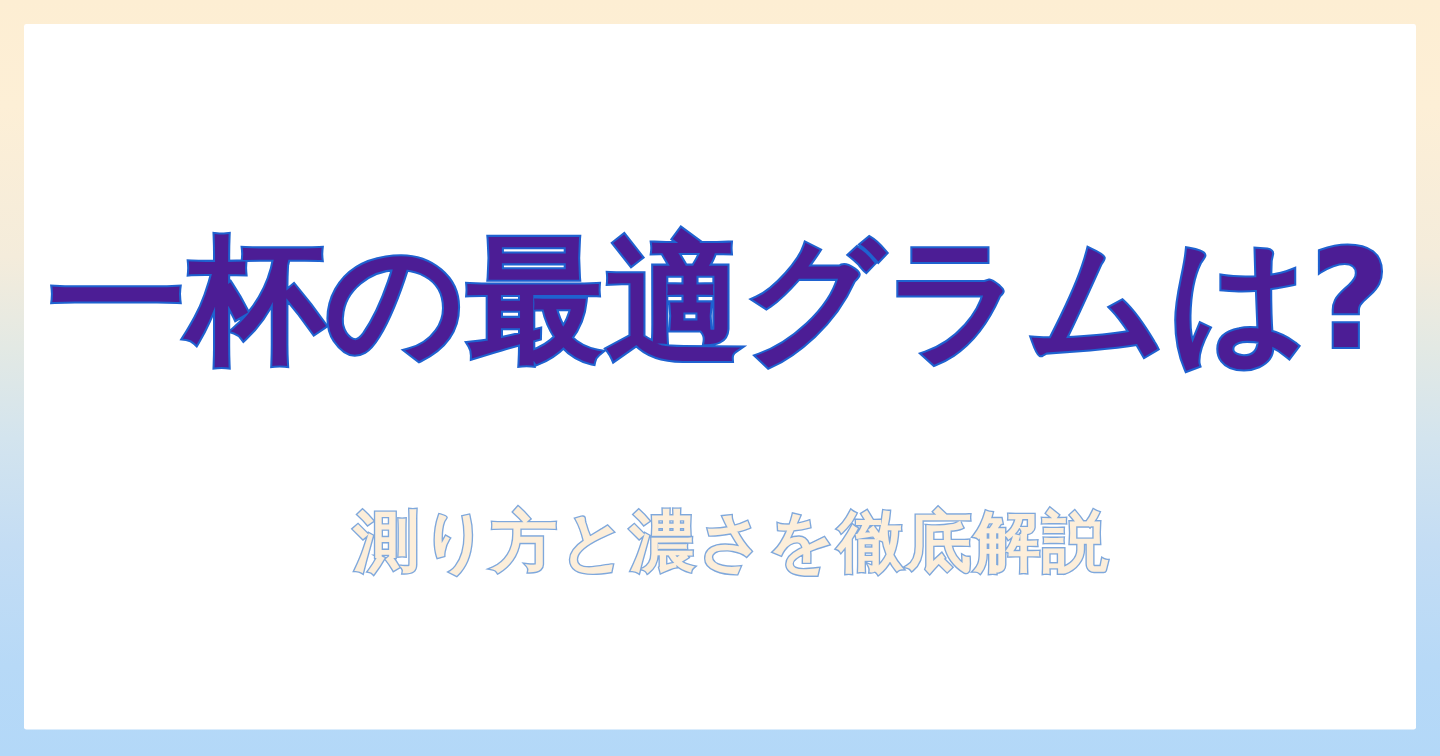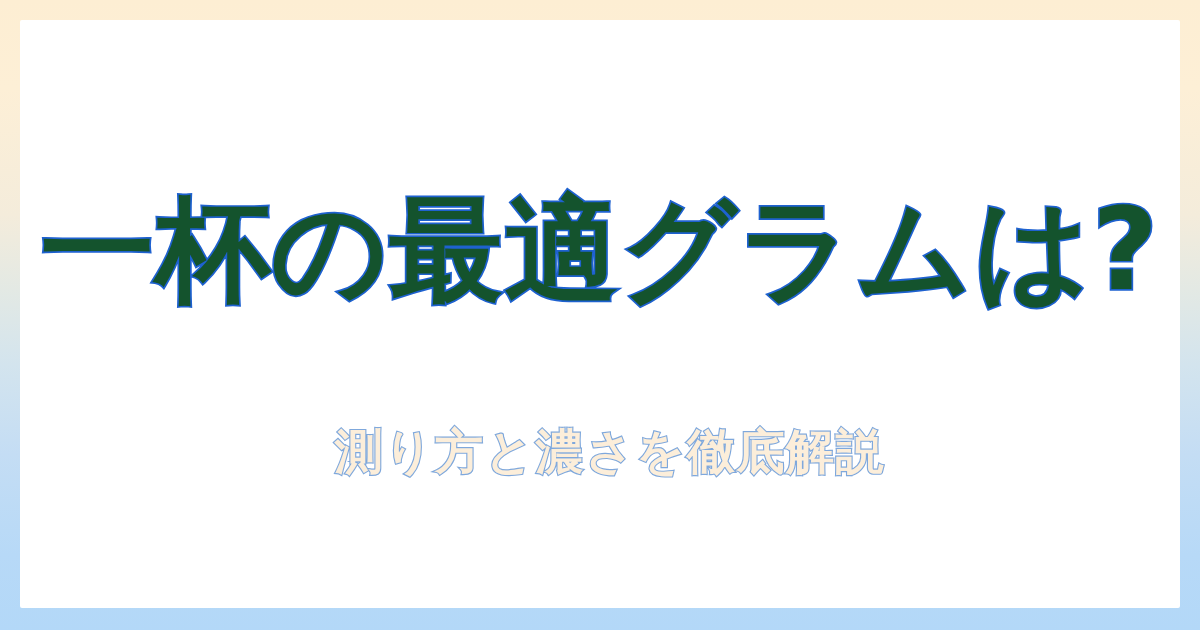--- a/index.html
+++ b/index.html
@@ -60,32 +60,32 @@
     white-space: nowrap;
   }
 
   
   #main-title {
     top: 168px;
     font-size: 114px;
     line-height: 124px;
     font-weight: 700;
     letter-spacing: 0.012em;
-    color: #14532d;
+    color: #4c1d95;
     -webkit-text-stroke: 3.4px #1f62d0;
     paint-order: stroke fill;
     text-shadow:
        0 0 0 #1f62d0,
        1px 1px 0 rgba(31,98,208,0.10);
   }
 
   
   #sub-title {
     top: 388px;
-    font-size: 48px;
+    font-size: 55px;
     line-height: 86px;
     font-weight: 700;
     letter-spacing: 0.035em;
     color: #fceeda;
     -webkit-text-stroke: 2.3px #7fa8dc;
     paint-order: stroke fill;
     margin-left: 20px;
   }
 
   

